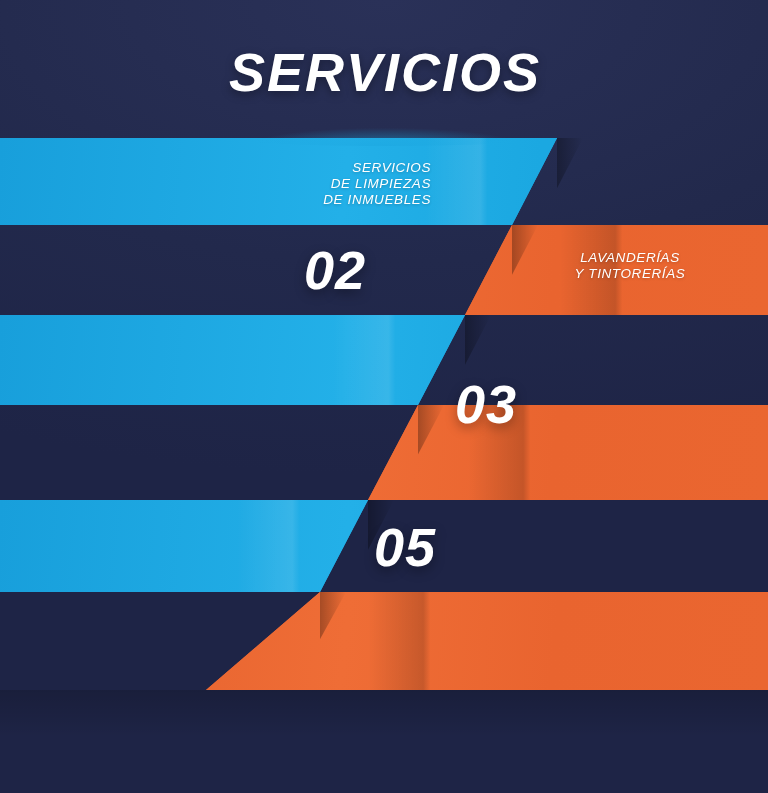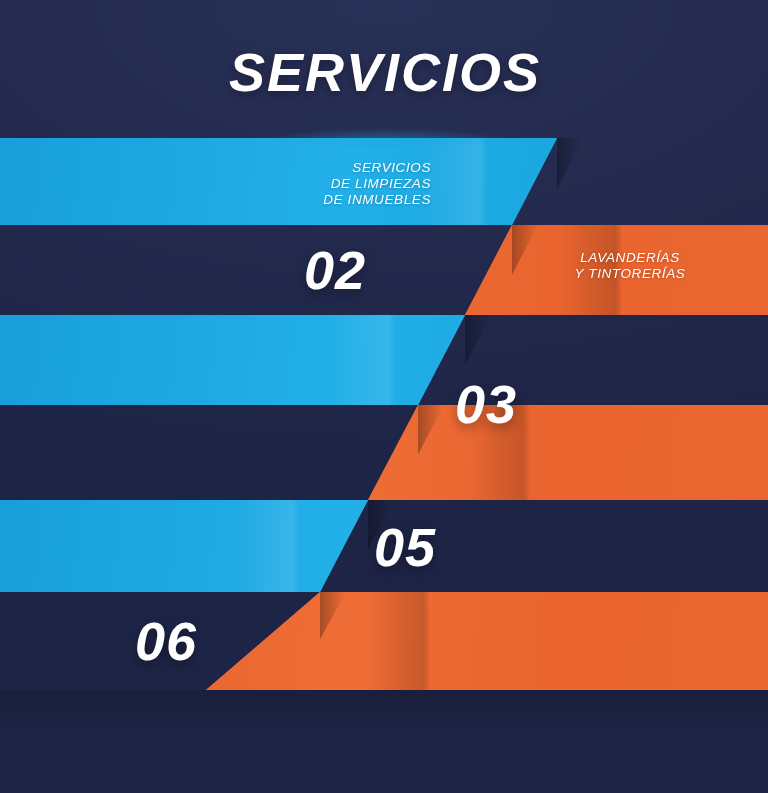--- a/index.html
+++ b/index.html
@@ -214,19 +214,18 @@
       <div class="blue-piece" style="clip-path: polygon(0px 0px, 368px 0px, 320px 92px, 0px 92px);"></div>
       <div class="seam light" style="left:237px; clip-path: polygon(0px 0px, 120px 0px, 72px 92px, -48px 92px);"></div>
       <div class="band-shadow" style="left:368px; clip-path: polygon(0px 0px, 26px 0px, -22px 92px, -48px 92px);"></div>
       <div class="num" style="left:362px; top:20px;margin-left:12px;">05</div>
     </div>
 
     <div class="row" style="top:454px; height:98px;">
       <div class="orange-piece" style="clip-path: polygon(320px 0px, 768px 0px, 768px 98px, 206px 98px);"></div>
       <div class="seam dark" style="left:368px; clip-path: polygon(0px 0px, 120px 0px, 66px 98px, -54px 98px);"></div>
       <div class="band-shadow" style="left:320px; clip-path: polygon(0px 0px, 26px 0px, -28px 98px, -54px 98px);"></div>
-      <div class="num" style="left:135px; top:22px;">06</div>
     </div>
 
   </div>
 
   <div class="bottomfade"></div>
 </div>
 
 </body></html>

